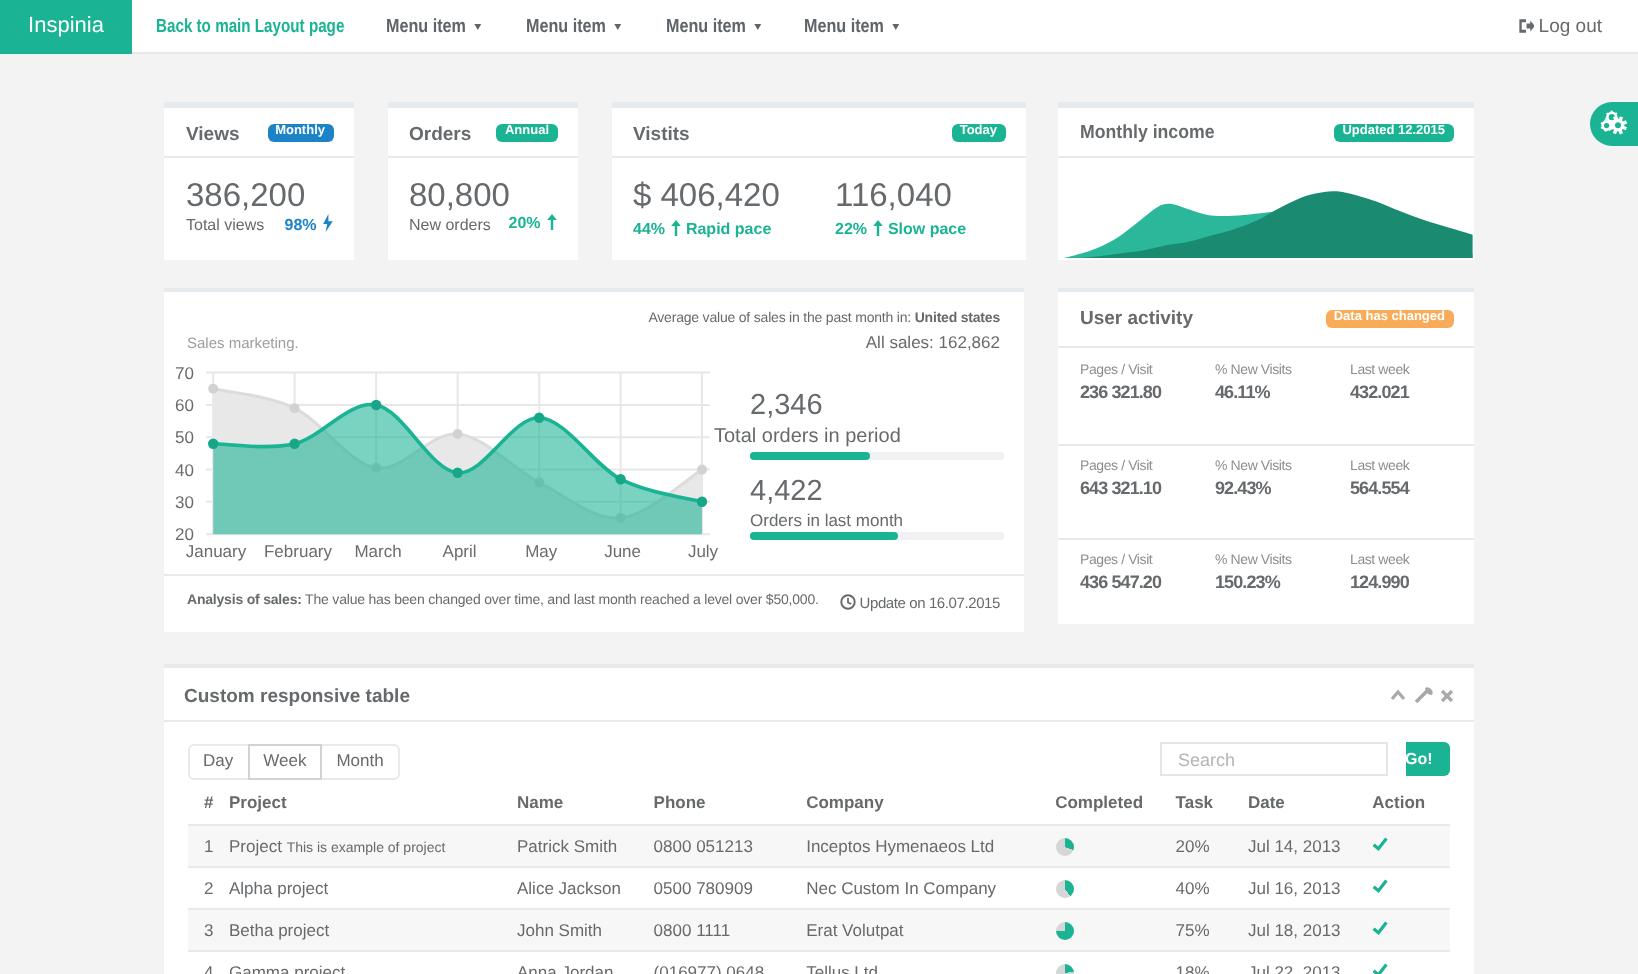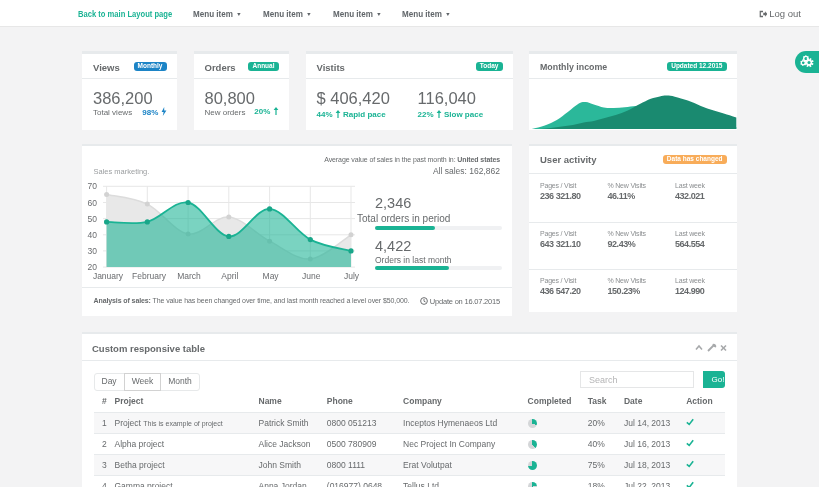--- a/index.html
+++ b/index.html
@@ -41,20 +41,21 @@
 th { padding:0 0 0 8px; text-align:left; font-size:8.5px; color:#676a6c; border-bottom:1px solid #e7eaec; height:21px; vertical-align:middle; }
 td { padding:0 0 0 8px; height:21px; vertical-align:middle; border-top:1px solid #e7eaec; }
 tr.stripe td { background:#f7f7f8; }
 .pie { display:inline-block; width:9px; height:9px; border-radius:50%; vertical-align:middle; }
 .btn-w { display:inline-block; background:#fff; border:1px solid #e7e9ea; color:#676a6c; font-size:8.5px; padding:3px 7px 4px; line-height:1; }
 </style>
 </head>
 <body>
 
 <div id="nav">
+  <div id="brand">Inspinia</div>
   <div id="backlink">Back to main Layout page</div>
   <div class="menuitem" style="left:193px;">Menu item <span class="caret"></span></div>
   <div class="menuitem" style="left:263px;">Menu item <span class="caret"></span></div>
   <div class="menuitem" style="left:333px;">Menu item <span class="caret"></span></div>
   <div class="menuitem" style="left:402px;">Menu item <span class="caret"></span></div>
   <div id="logout"><svg width="8" height="8" viewBox="0 0 12 12" style="vertical-align:-1px;">
         <path d="M1,1 h5 v2.2 h-3.2 v5.6 h3.2 v2.2 h-5 z" fill="#676a6c"></path>
         <path d="M6.4,4.2 h2.8 v-2.4 l3.4,4.2 -3.4,4.2 v-2.4 h-2.8 z" fill="#676a6c"></path>
       </svg> Log out</div>
 </div>
@@ -299,21 +300,21 @@
         <line x1="26" y1="2.5" x2="31" y2="7.5"></line>
         <line x1="31" y1="2.5" x2="26" y2="7.5"></line>
       </g>
   </svg>
   <div style="position:absolute; left:0; right:0; top:25.5px; border-top:1px solid #e7eaec;"></div>
 
   <div class="abs" style="left:11.5px; top:36px;">
     <span class="btn-w" style="border-radius:3px 0 0 3px;">Day</span><span class="btn-w" style="border-color:#d2d2d2; margin-left:-1px; position:relative; z-index:2;">Week</span><span class="btn-w" style="border-radius:0 3px 3px 0; margin-left:-1px;">Month</span>
   </div>
   <div class="abs" style="left:498px; top:36.5px; width:114px; height:17px; background:#fff; border:1px solid #e5e6e7; font-size:9px; color:#b5b5b6; line-height:16px; padding-left:8px;">Search</div>
-  <div class="abs" style="left:620.5px; top:36.5px; width:22px; height:17px; background:#1ab394; border-radius:0 3px 3px 0; color:#fff; font-size:8px; font-weight:normal; text-align:right; line-height:17px;">Go!</div>
+  <div class="abs" style="left:620.5px; top:36.5px; width:22px; height:17px; background:#1ab394; border-radius:0 3px 3px 0; color:#fff; font-size:8px; font-weight:bold; text-align:left; line-height:17px;">Go!</div>
 
   <table class="abs" style="left:12px; top:57px;">
     <colgroup>
       <col style="width:12.5px">
         <col style="width:144px">
         <col style="width:68.3px">
         <col style="width:76.3px">
         <col style="width:124.5px">
         <col style="width:60.2px">
         <col style="width:36.2px">
@@ -345,21 +346,21 @@
           <td>Jul 14, 2013</td>
         <td><svg width="8" height="8" viewBox="0 0 10 10">
               <path d="M1,5.5 L4,8 L9,1.5" fill="none" stroke="#1ab394" stroke-width="2"></path>
             </svg></td>
       </tr>
       <tr>
         <td>2</td>
           <td>Alpha project</td>
           <td>Alice Jackson</td>
           <td>0500 780909</td>
-          <td>Nec Project In Company</td>
+          <td>Nec Custom In Company</td>
         <td><span class="pie" style="background:conic-gradient(#1ab394 0 144deg, #d4d6d8 144deg 360deg);"></span></td>
         <td>40%</td>
           <td>Jul 16, 2013</td>
         <td><svg width="8" height="8" viewBox="0 0 10 10">
               <path d="M1,5.5 L4,8 L9,1.5" fill="none" stroke="#1ab394" stroke-width="2"></path>
             </svg></td>
       </tr>
       <tr class="stripe">
         <td>3</td>
           <td>Betha project</td>

